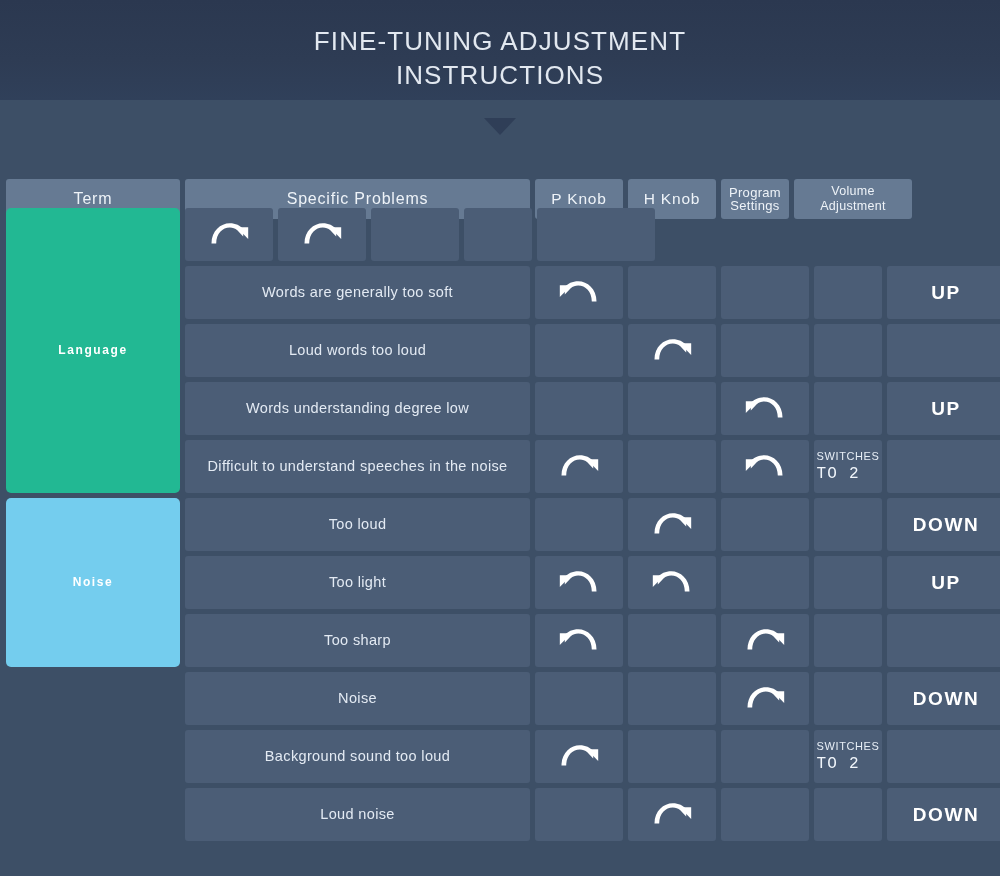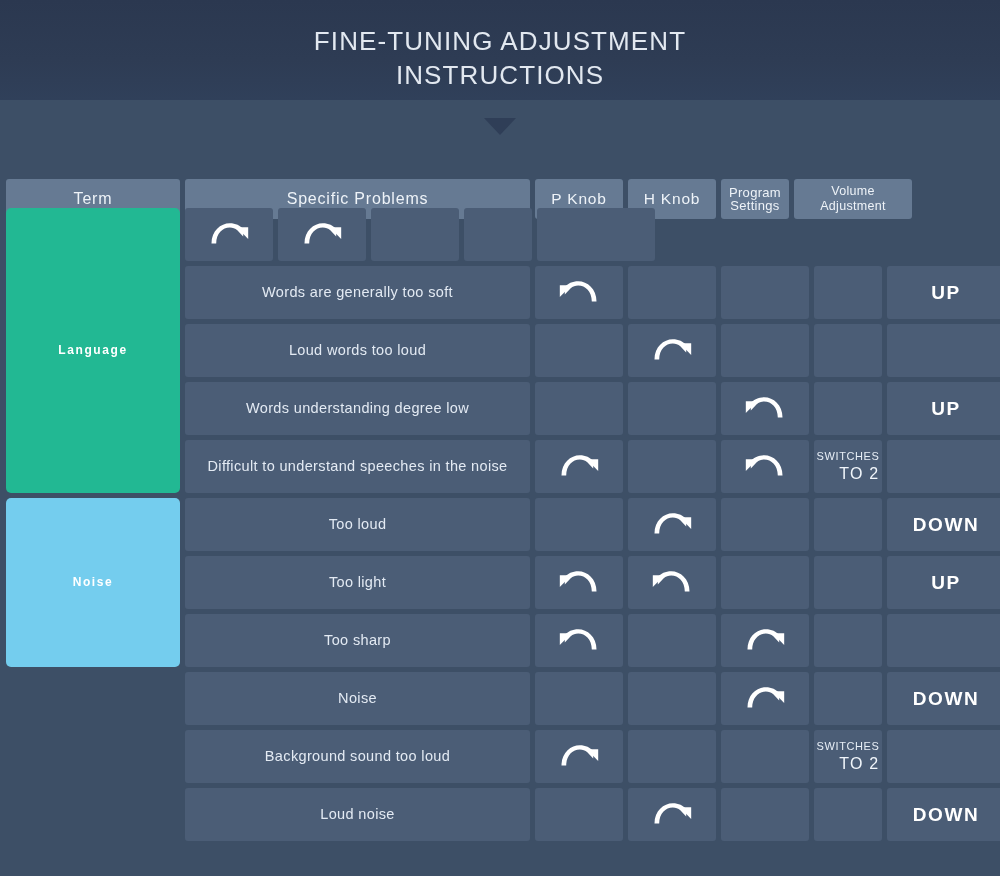--- a/index.html
+++ b/index.html
@@ -145,26 +145,26 @@
   .vol-text {
     font-size: 19px;
     font-weight: bold;
     letter-spacing: 1.6px;
     color: #ffffff;
   }
 
   .prog-text {
     display: flex;
     flex-direction: column;
-    align-items: flex-end;
+    align-items: flex-start;
     justify-content: center;
     line-height: 1;
   }
   .prog-text .l1 { font-size: 11px; letter-spacing: 0.6px; color: #e7eef6; margin-bottom: 4px; }
-  .prog-text .l2 { font-size: 16px; letter-spacing: 1.2px; color: #f1f6fb; }
+  .prog-text .l2 { font-size: 16px; letter-spacing: 1.2px; color: #f1f6fb; font-family: Liberation Mono, monospace; }
 
   .arrow-svg { width: 46px; height: 34px; display: block; }
   .flip { transform: scaleX(-1); }
 </style>
 </head>
 <body>
 
 <div id="page">
 
   <div class="banner">

